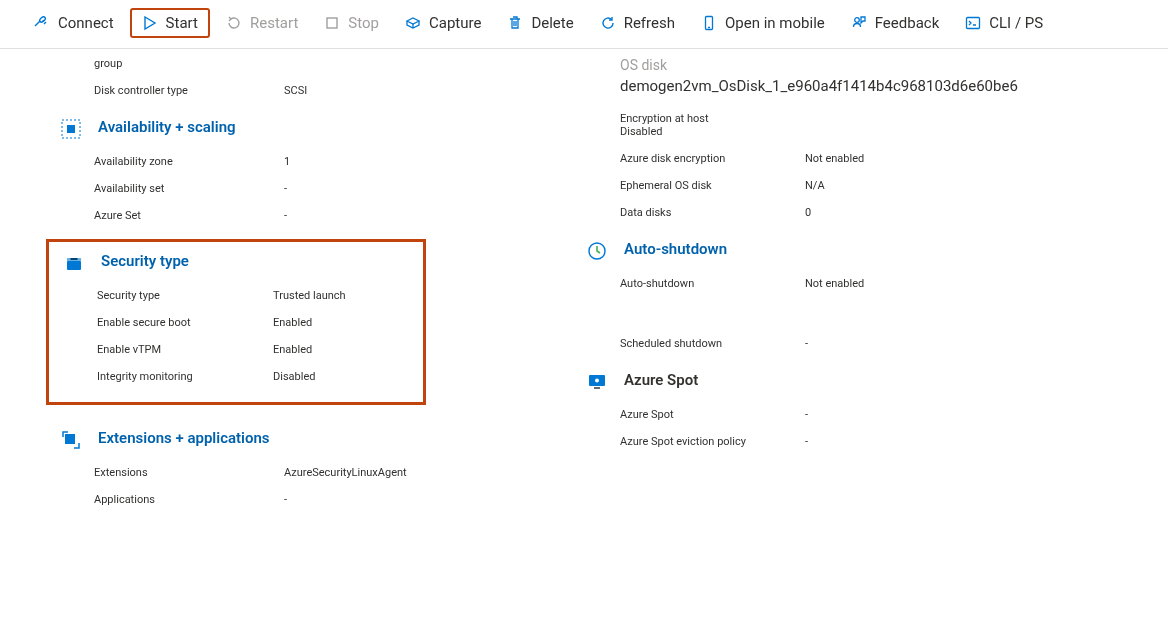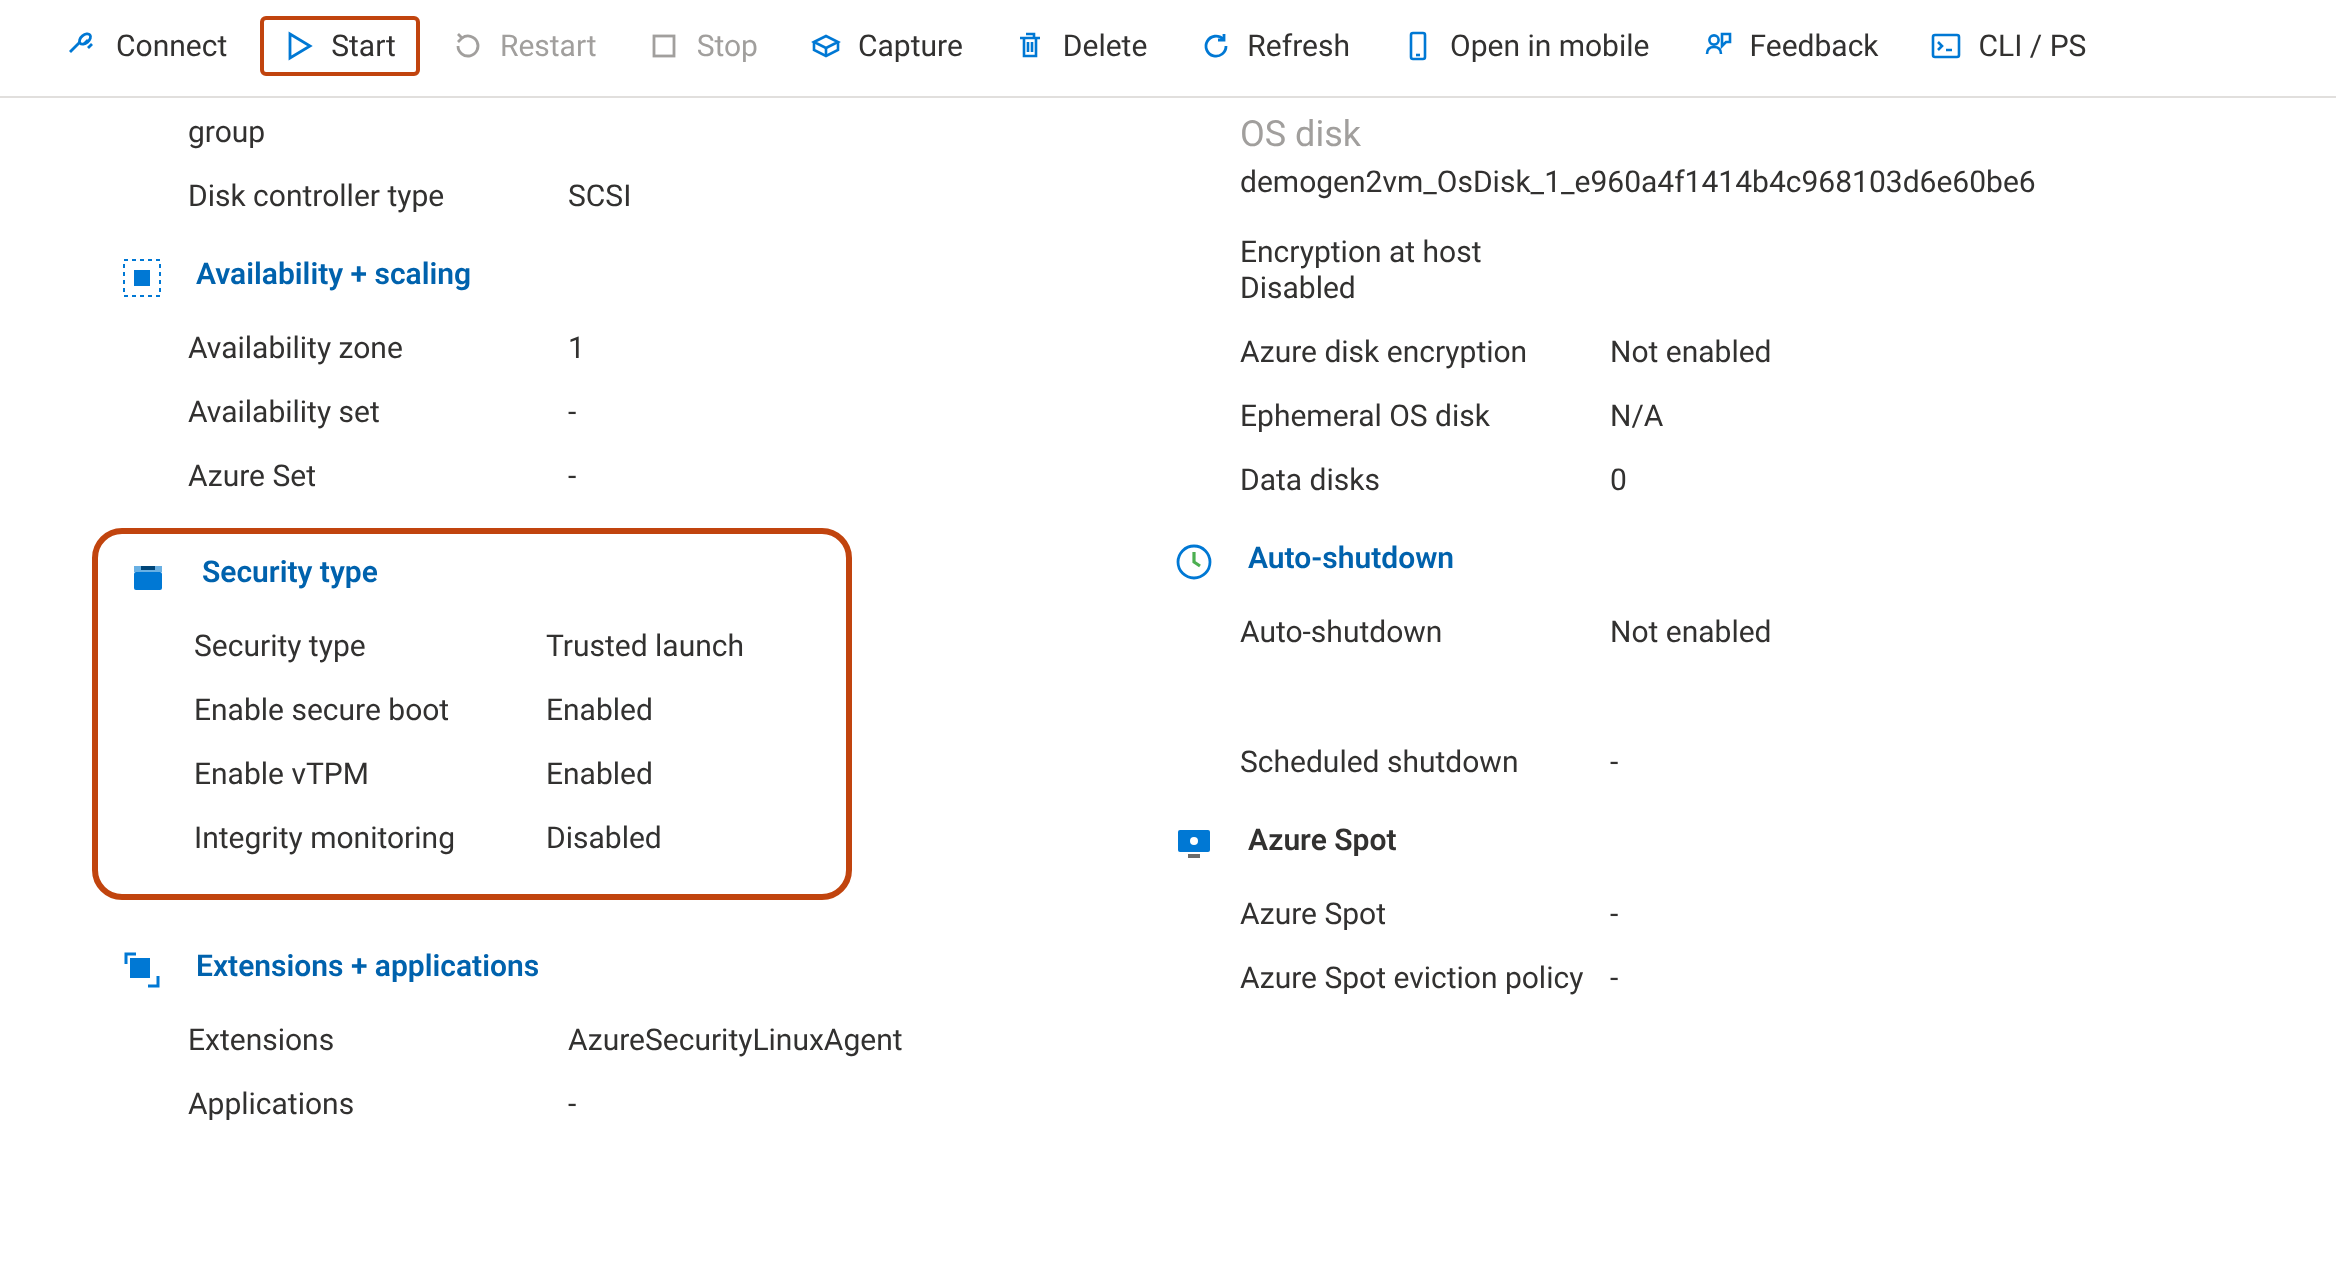--- a/index.html
+++ b/index.html
@@ -67,29 +67,29 @@
   .section-head.plain { color: #323130; }
   .head-icon {
     width: 22px; height: 22px;
     display: inline-flex; align-items: center; justify-content: center;
     flex-shrink: 0;
   }
 
   .kv {
     display: flex;
     padding: 7px 0 7px 34px;
-    font-size: 15px;
+    font-size: 11px;
   }
   .kv .k { width: 190px; color: #323130; }
   .kv .v { color: #323130; }
   .col-right .kv .k { width: 185px; }
 
   .highlight-box {
     border: 3px solid #c1440e;
-    border-radius: 15px;
+    border-radius: 0;
     margin: 10px 0 10px -14px;
     padding: 6px 0 12px 14px;
     width: 380px;
   }
   .highlight-box .section-head { padding-top: 4px; }
   .highlight-box .kv .k { width: 176px; }
 
   svg { display: block; }
 </style>
 </head>
@@ -280,21 +280,21 @@
       </div>
     <div class="kv">
         <div class="k">Applications</div>
         <div class="v">-</div>
       </div>
 
   </div>
 
   <div class="col-right">
 
-    <div style="padding-left:0; font-size:18px; color:#a19f9d;">OS disk</div>
+    <div style="padding-left:0; font-size:14px; color:#a19f9d;">OS disk</div>
     <div style="font-size:15px; padding:4px 0 10px 0; white-space:nowrap; overflow:hidden;">demogen2vm_OsDisk_1_e960a4f1414b4c968103d6e60be6</div>
 
     <div class="kv" style="padding-left:0;flex-direction:column;">
         <div class="k">Encryption at host</div>
         <div class="v">Disabled</div>
       </div>
     <div class="kv" style="padding-left:0;">
         <div class="k">Azure disk encryption</div>
         <div class="v">Not enabled</div>
       </div>

